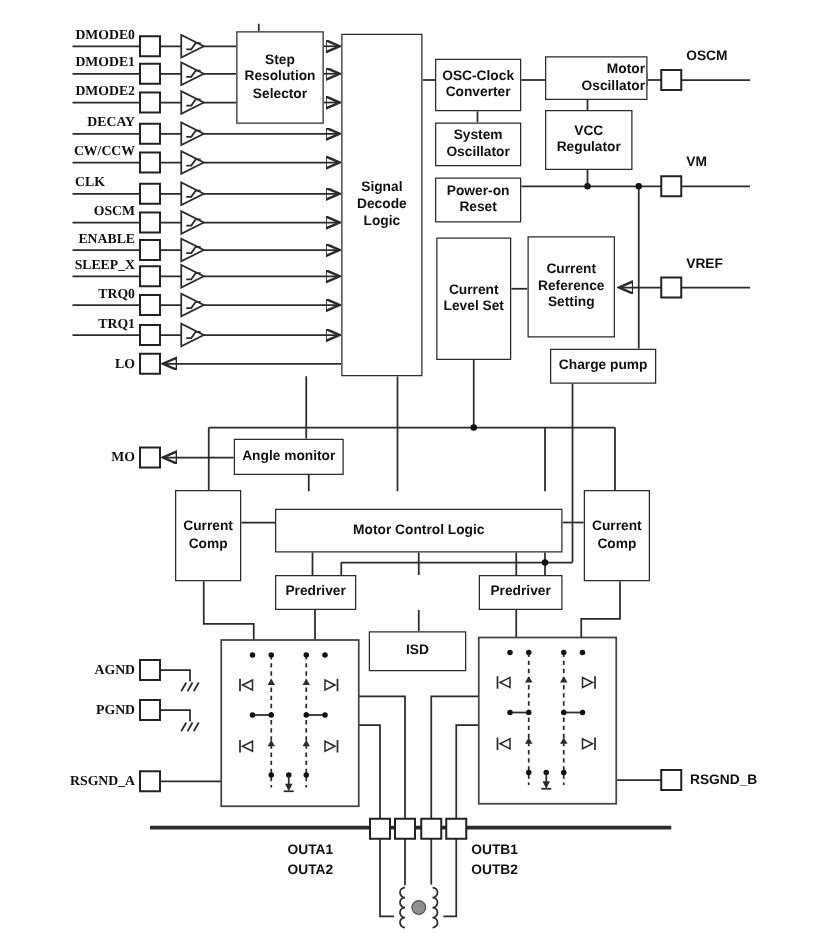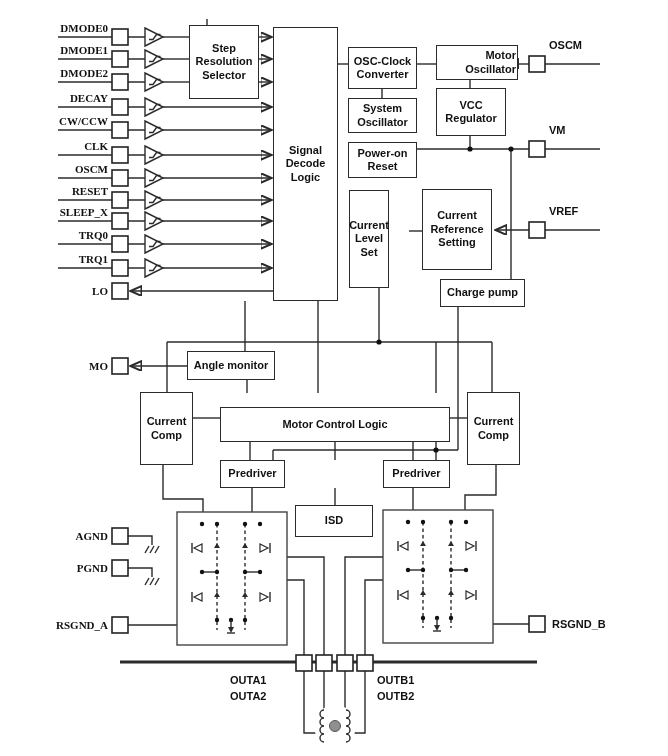--- a/index.html
+++ b/index.html
@@ -247,39 +247,39 @@
   </g>
 </svg>
 
 <div class="block" style="left:189px;top:25px;width:70px;height:74px;">Step Resolution Selector</div>
 <div class="block" style="left:273px;top:27px;width:65px;height:274px;">Signal Decode Logic</div>
 <div class="block" style="left:348px;top:47px;width:69px;height:42px;">OSC-Clock Converter</div>
 <div class="block" style="left:436px;top:45px;width:82px;height:35px;text-align:right;">Motor Oscillator</div>
 <div class="block" style="left:348px;top:98px;width:69px;height:35px;">System Oscillator</div>
 <div class="block" style="left:436px;top:88px;width:70px;height:48px;">VCC Regulator</div>
 <div class="block" style="left:348px;top:142px;width:69px;height:36px;">Power-on Reset</div>
-<div class="block" style="left:349px;top:190px;width:40px;height:98px;">Current Level Set</div>
+<div class="block" style="left:349px;top:190px;width:60px;height:98px;">Current Level Set</div>
 <div class="block" style="left:422px;top:189px;width:70px;height:81px;">Current Reference Setting</div>
 <div class="block" style="left:440px;top:279px;width:85px;height:28px;">Charge pump</div>
 <div class="block" style="left:187px;top:351px;width:88px;height:29px;">Angle monitor</div>
 <div class="block" style="left:140px;top:392px;width:53px;height:73px;">Current Comp</div>
 <div class="block" style="left:220px;top:407px;width:230px;height:35px;">Motor Control Logic</div>
 <div class="block" style="left:467px;top:392px;width:53px;height:73px;">Current Comp</div>
 <div class="block" style="left:220px;top:460px;width:65px;height:28px;">Predriver</div>
 <div class="block" style="left:383px;top:460px;width:67px;height:28px;">Predriver</div>
 <div class="block" style="left:295px;top:505px;width:78px;height:32px;">ISD</div>
 
 <div class="plabel r" style="top:21px;">DMODE0</div>
 <div class="plabel r" style="top:43px;">DMODE1</div>
 <div class="plabel r" style="top:66px;">DMODE2</div>
 <div class="plabel r" style="top:91px;">DECAY</div>
 <div class="plabel r" style="top:114px;">CW/CCW</div>
-<div class="plabel r" style="top:139px;">CLK</div>
+<div class="plabel r" style="top:139px;text-align:center;">CLK</div>
 <div class="plabel r" style="top:162px;">OSCM</div>
-<div class="plabel r" style="top:184px;">RESET</div>
+<div class="plabel r" style="top:184px;">ENABLE</div>
 <div class="plabel r" style="top:205px;">SLEEP_X</div>
 <div class="plabel r" style="top:228px;">TRQ0</div>
 <div class="plabel r" style="top:252px;">TRQ1</div>
 <div class="plabel r" style="top:284px;">LO</div>
 <div class="plabel r" style="top:359px;">MO</div>
 <div class="plabel r" style="top:529px;">AGND</div>
 <div class="plabel r" style="top:561px;">PGND</div>
 <div class="plabel r" style="top:618px;">RSGND_A</div>
 
 <div class="plabel" style="left:549px;top:38px;">OSCM</div>

